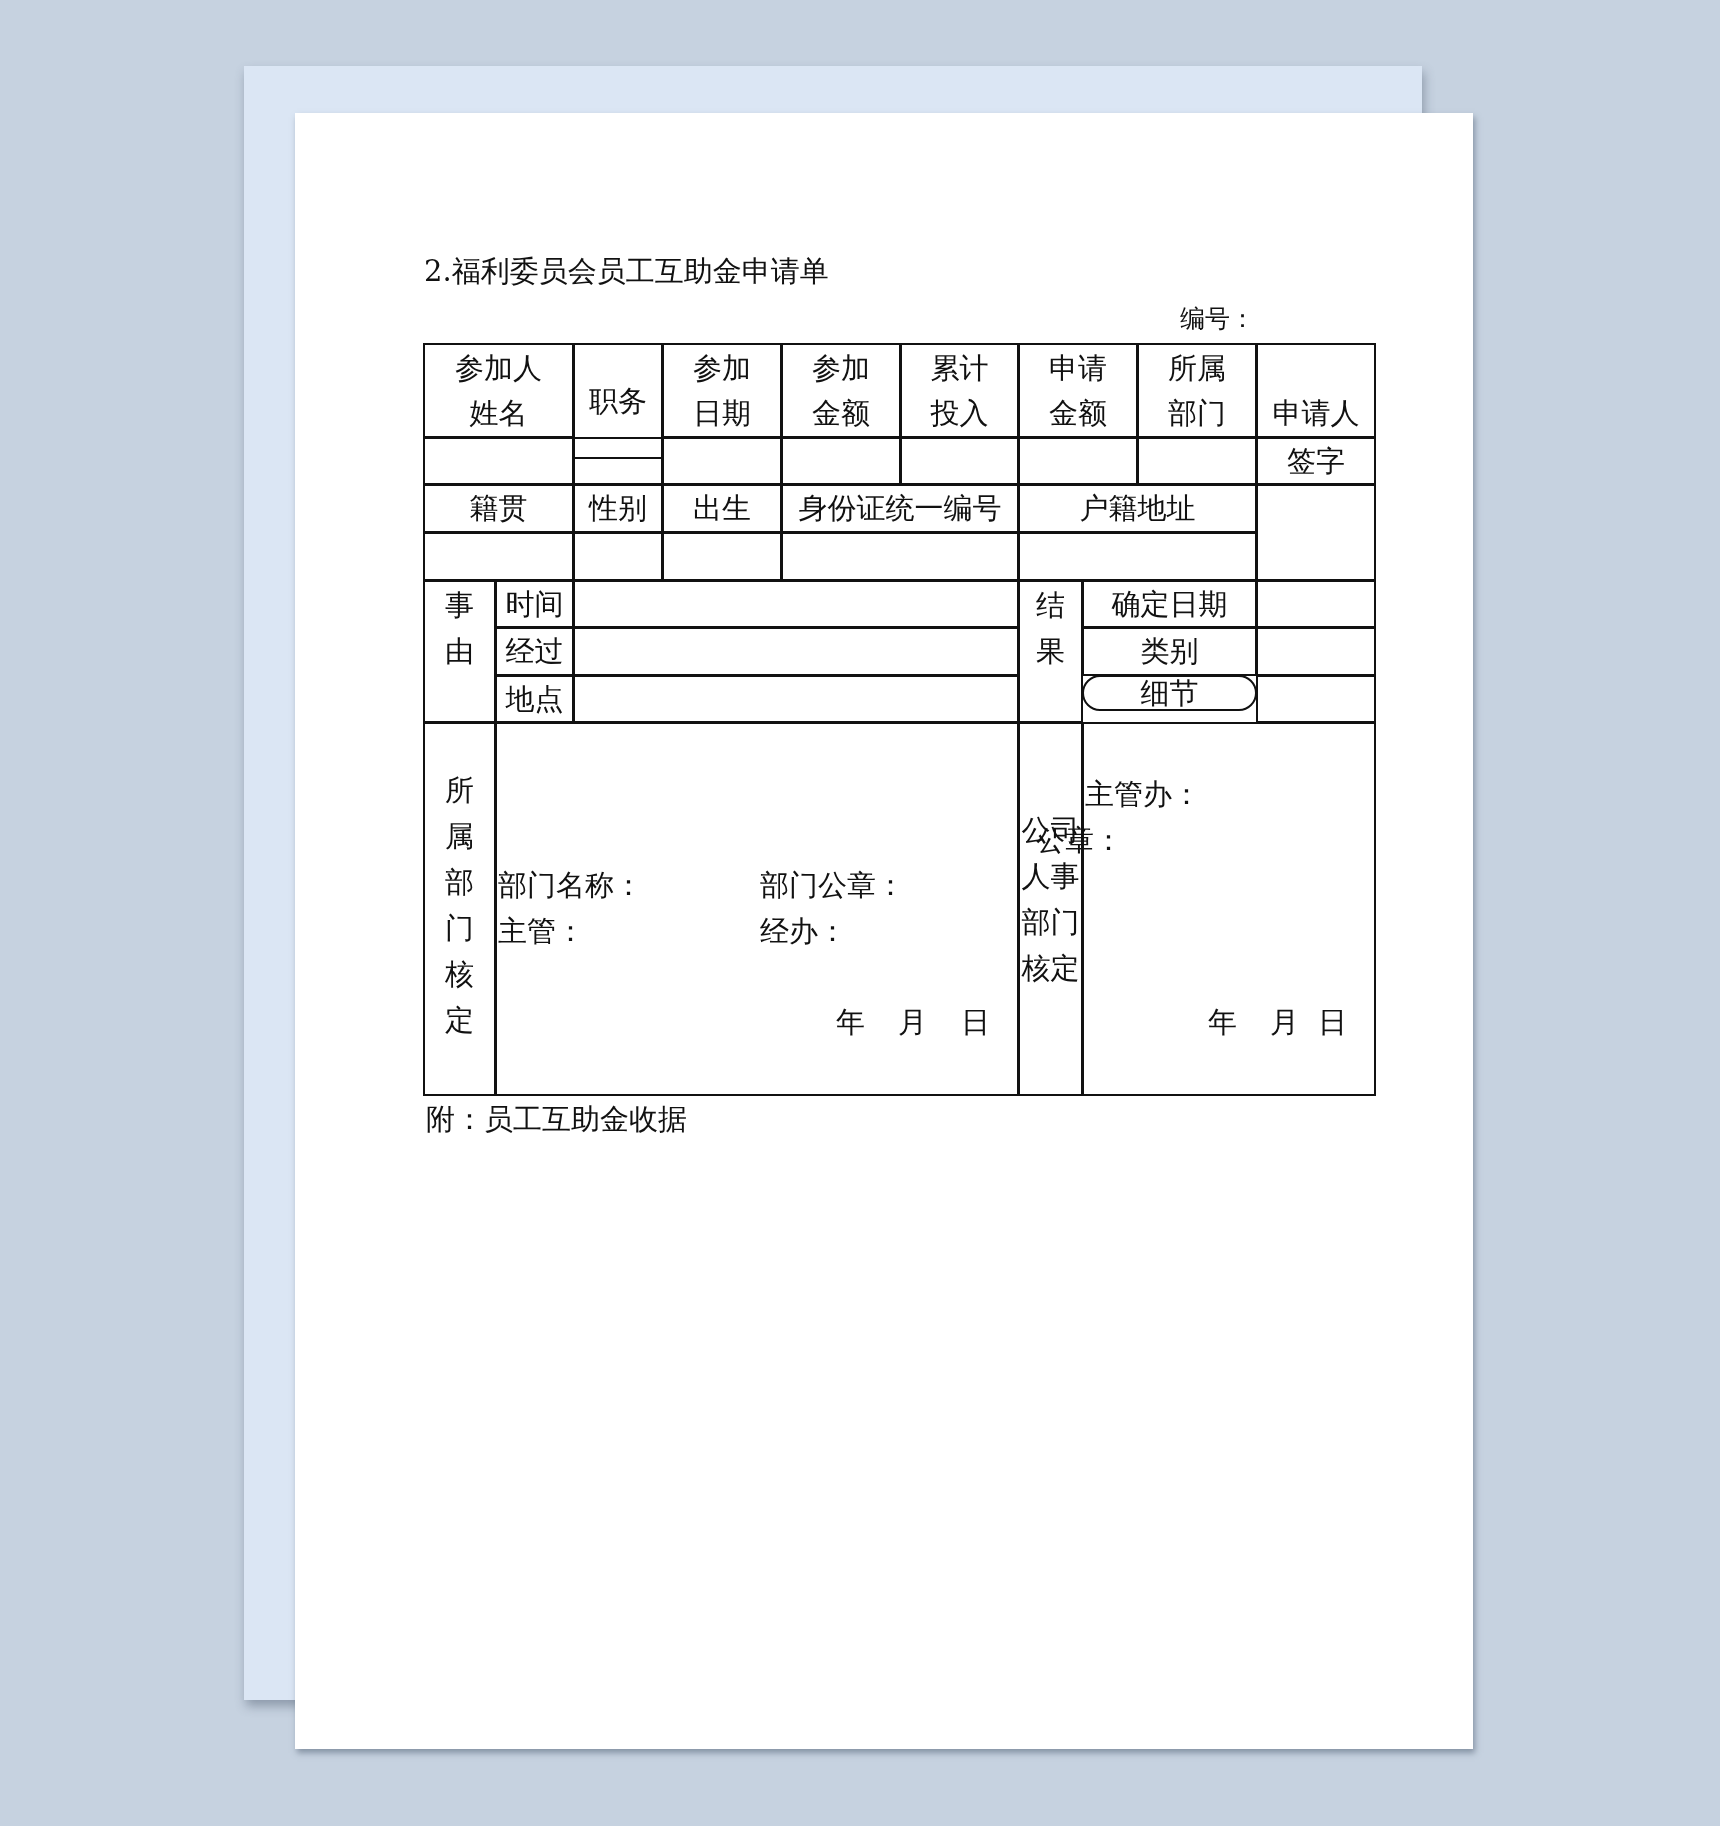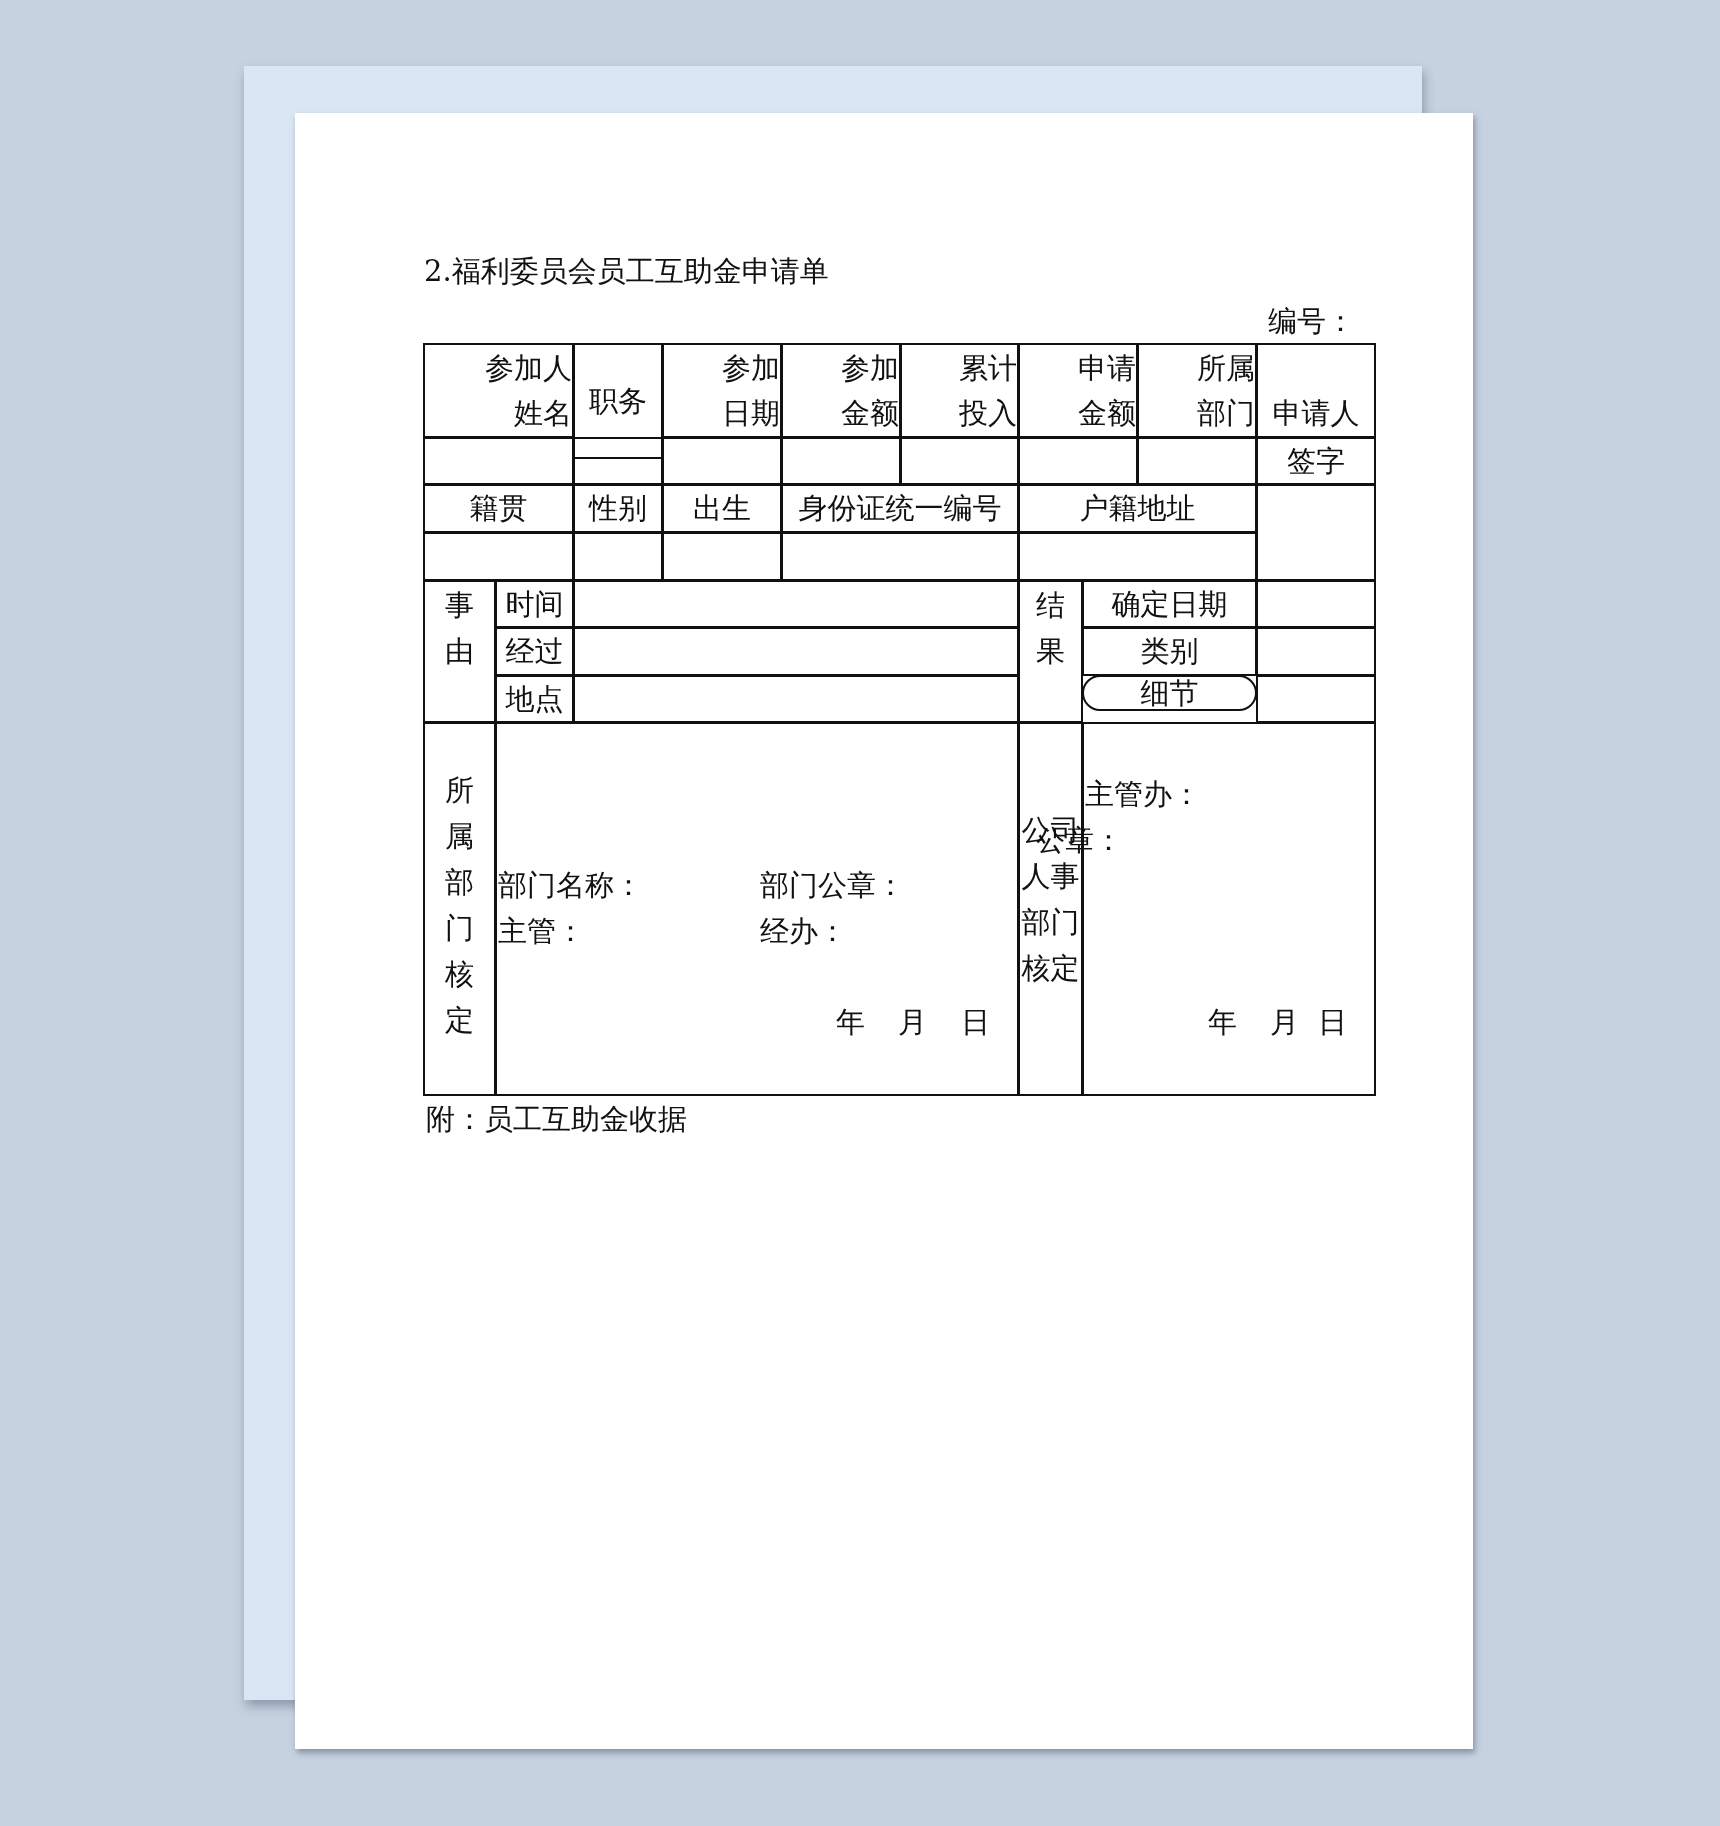--- a/index.html
+++ b/index.html
@@ -4,25 +4,25 @@
 <style>
   html,body{margin:0;padding:0;}
   body{width:1720px;height:1826px;background:#c6d2e0;position:relative;overflow:hidden;
        font-family:"DejaVu Serif","Liberation Serif",serif;color:#111;}
   .back-page{position:absolute;left:244px;top:66px;width:1178px;height:1634px;background:#dbe6f4;
        box-shadow:2px 6px 10px rgba(70,85,105,.45);}
   .front-page{position:absolute;left:295px;top:113px;width:1178px;height:1636px;background:#fff;
        box-shadow:2px 4px 6px rgba(70,85,105,.5);}
   .abs{position:absolute;}
   .title{left:424px;top:252px;font-size:29px;white-space:nowrap;}
-  .serial{left:1268px;top:302px;font-size:29px;white-space:nowrap;}
+  .serial{left:1180px;top:302px;font-size:25px;white-space:nowrap;}
   .note{left:426px;top:1100px;font-size:29px;white-space:nowrap;}
   .cell{position:absolute;box-sizing:border-box;border:2px solid #111;display:flex;align-items:center;justify-content:center;
         text-align:center;font-size:29px;line-height:45px;margin:-1px 0 0 -1px;}
-  .cell.stack{flex-direction:column;align-items:flex-end;}
+  .cell.stack{flex-direction:column;}
   .vtext{display:flex;flex-direction:column;align-items:center;line-height:46px;}
   .free{position:absolute;font-size:29px;white-space:nowrap;line-height:45px;}
 </style>
 </head>
 <body>
 
 <div class="back-page"></div>
 <div class="front-page"></div>
 
 <div class="abs title">2.福利委员会员工互助金申请单</div>

